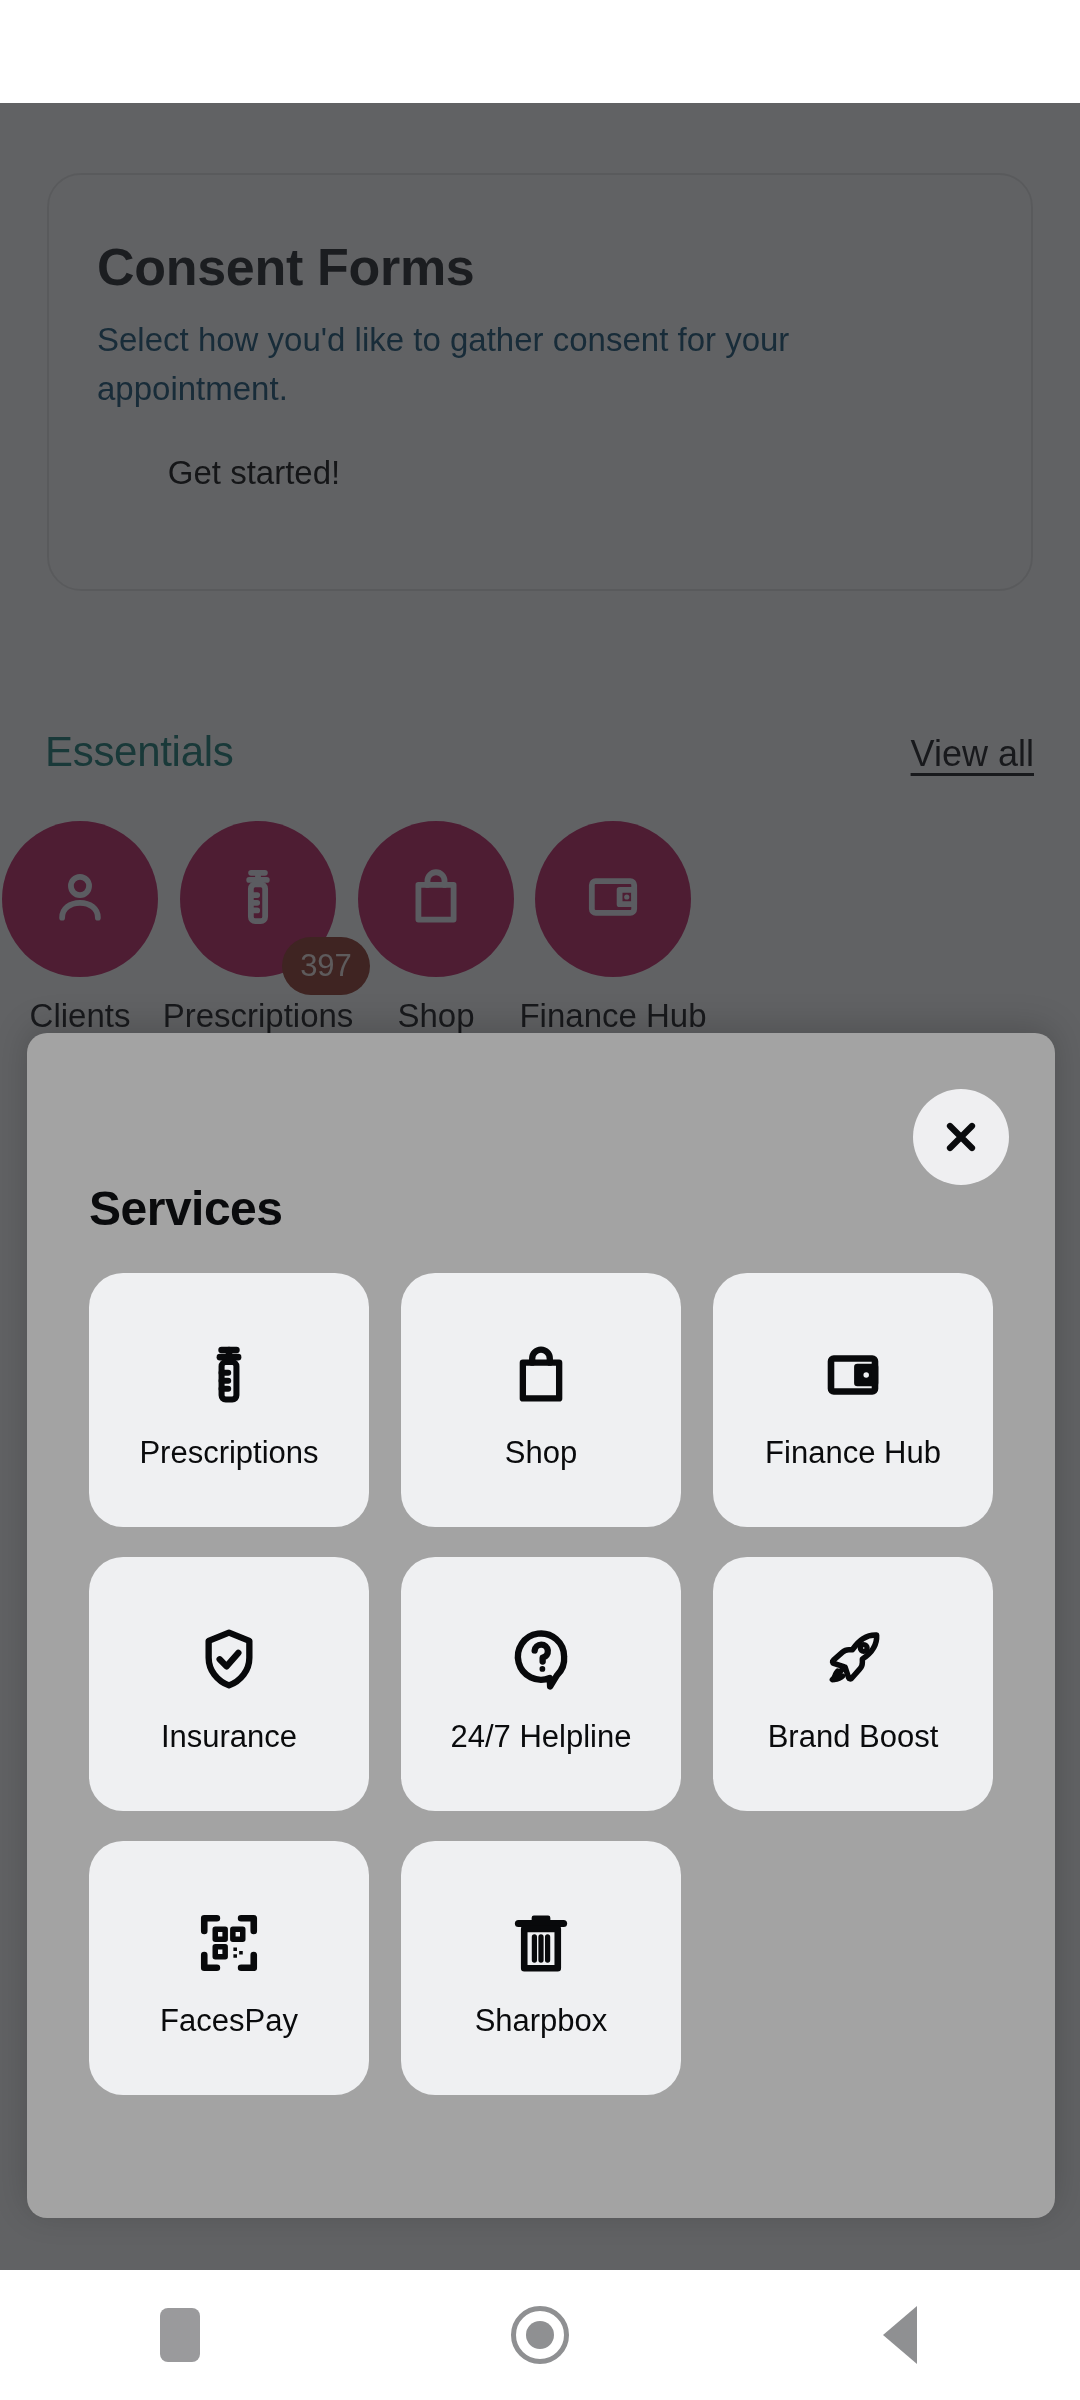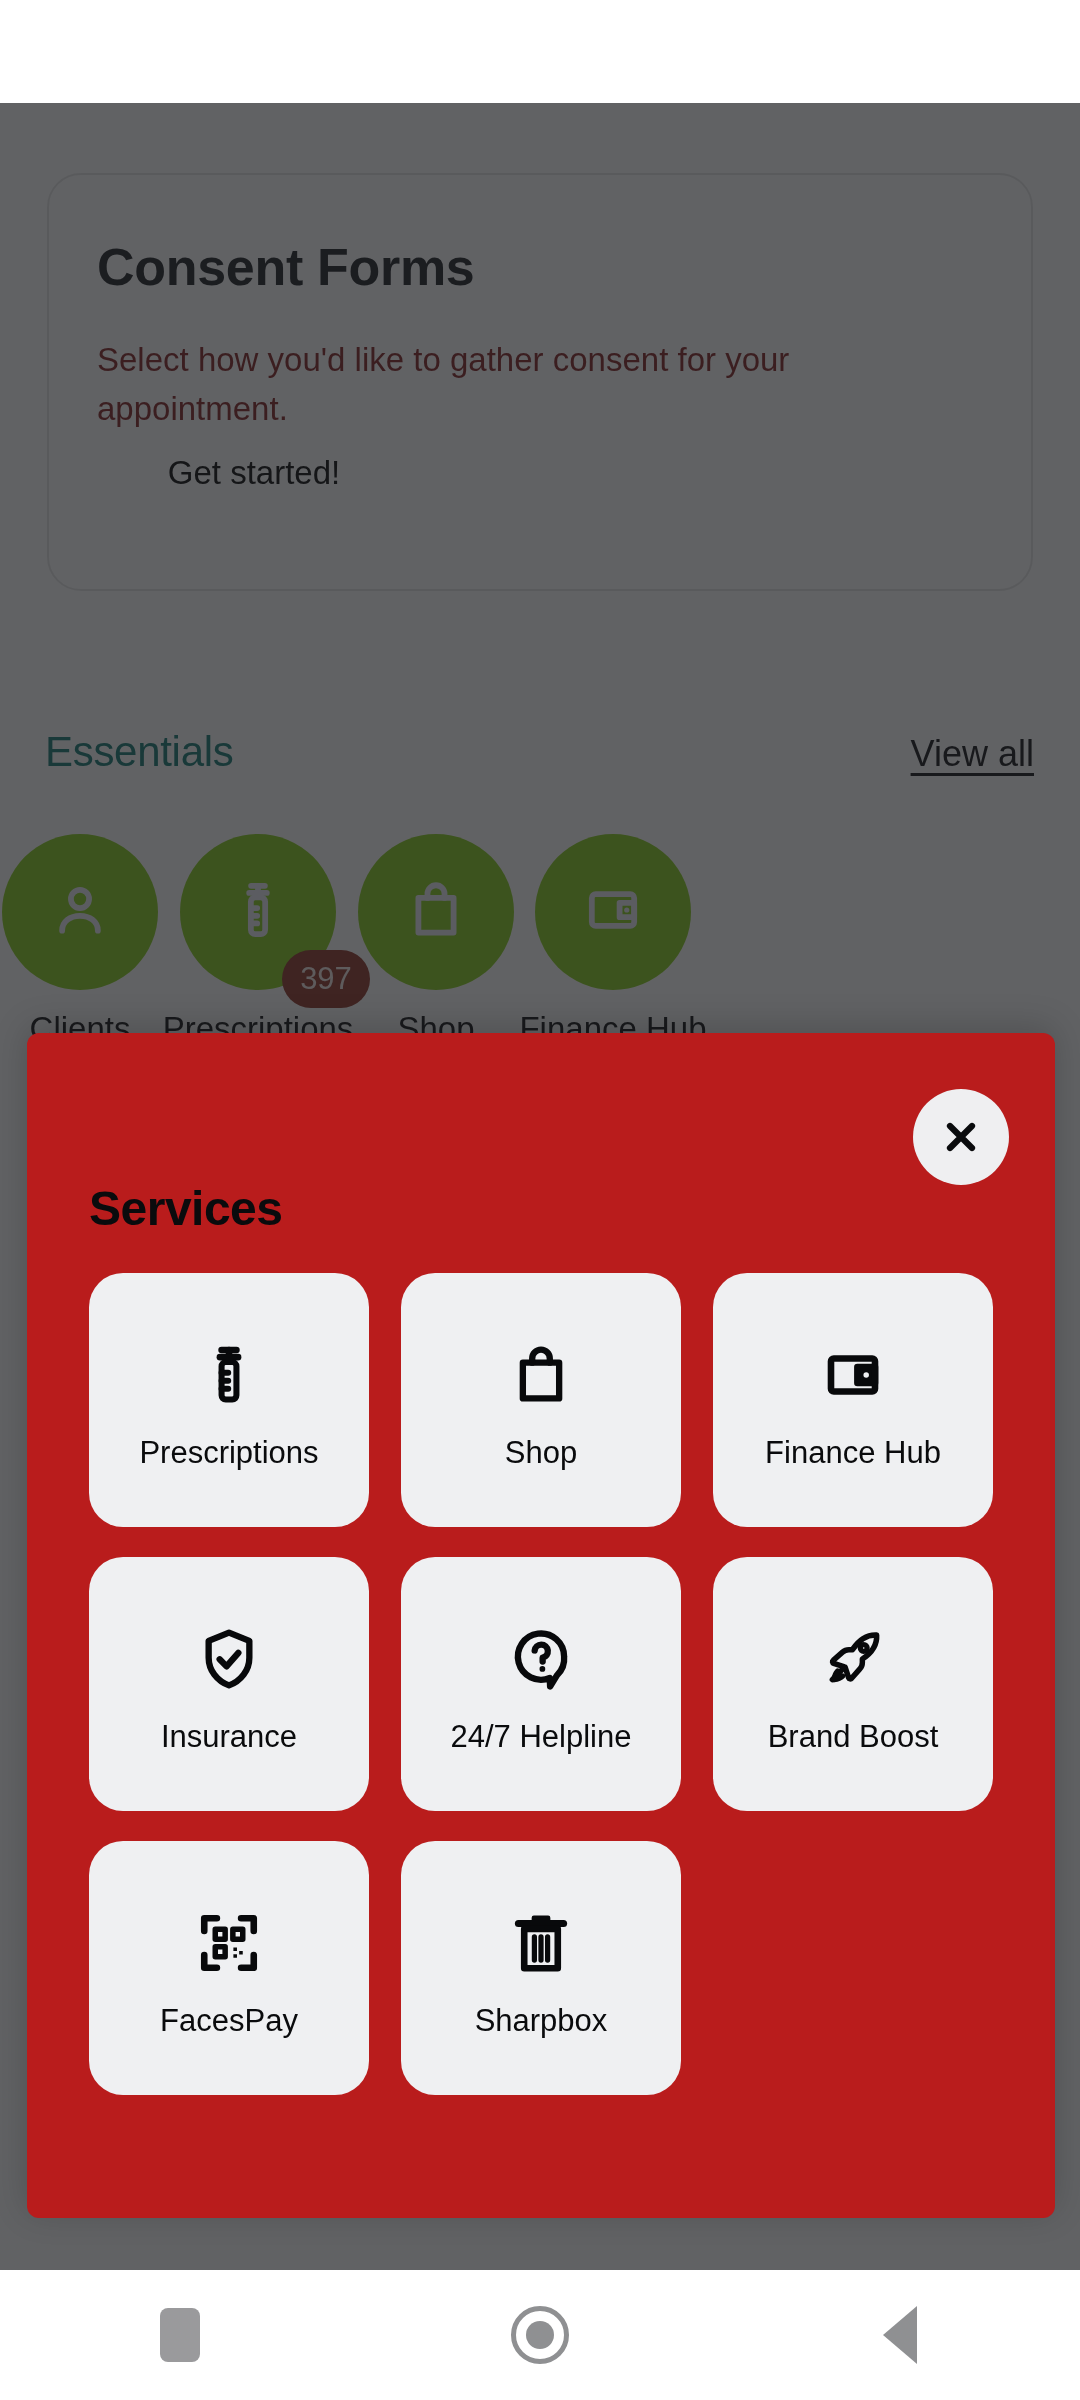--- a/index.html
+++ b/index.html
@@ -20,21 +20,21 @@
     position:absolute; left:47px; top:70px; width:986px; height:418px;
     border:2px solid rgba(0,0,0,.10); border-radius:34px;
     background:transparent;
   }
   #consent-title{
     position:absolute; left:48px; top:62px;
     font-size:52px; font-weight:700; color:#16181c; letter-spacing:-.3px;
   }
   #consent-sub{
     position:absolute; left:48px; top:140px; width:880px;
-    font-size:33px; line-height:49px; color:#7f1d1d;margin-top:20px;
+    font-size:33px; line-height:49px; color:#0c4a6e;
   }
   #get-started-btn{
     position:absolute; left:45px; top:255px; width:320px; height:86px;
     border-radius:43px; background:rgba(255,255,255,.16);
     display:flex; align-items:center; justify-content:center;
     font-size:33px; color:#000000;
   }
 
   #essentials-title{
     position:absolute; left:45px; top:625px;
@@ -42,21 +42,21 @@
   }
   #view-all{
     position:absolute; right:46px; top:630px;
     font-size:36px; color:#0b0c0e; text-decoration:underline;
     text-underline-offset:7px;
   }
 
   .ess-item{ position:absolute; top:715px; width:206px; }
   .ess-circle{
     position:relative; width:156px; height:156px; border-radius:50%;
-    background:#84cc16; margin:16px auto;
+    background:#be185d; margin:3px auto;
     display:flex; align-items:center; justify-content:center;
   }
   .ess-circle svg{ width:66px; height:66px; stroke:#e9ecf3; fill:none;
     stroke-width:2.1; stroke-linecap:round; stroke-linejoin:round; }
   .ess-label{
     margin-top:20px; text-align:center; font-size:33px; color:#0b0c0e;
     white-space:nowrap;
   }
   #ess-badge{
     position:absolute; right:-34px; bottom:-18px;
@@ -68,21 +68,21 @@
 
   
   #scrim{
     position:absolute; left:0; top:103px; width:1080px; height:2167px;
     background:rgba(30,31,34,.70);
   }
 
   
   #services-sheet{
     position:absolute; left:27px; top:1033px; width:1028px; height:1185px;
-    background:#b91c1c; border-radius:12px;
+    background:#a3a3a3; border-radius:20px;
     box-shadow:0 -6px 34px rgba(0,0,0,.18);
   }
   #close-button{
     position:absolute; right:46px; top:56px; width:96px; height:96px;
     border-radius:50%; background:#efeff1; border:none; cursor:pointer;
     display:flex; align-items:center; justify-content:center;
   }
   #close-button svg{ width:44px; height:44px; stroke:#0a0b0d;
     stroke-width:3.4; stroke-linecap:round; fill:none; }
   #sheet-title{

